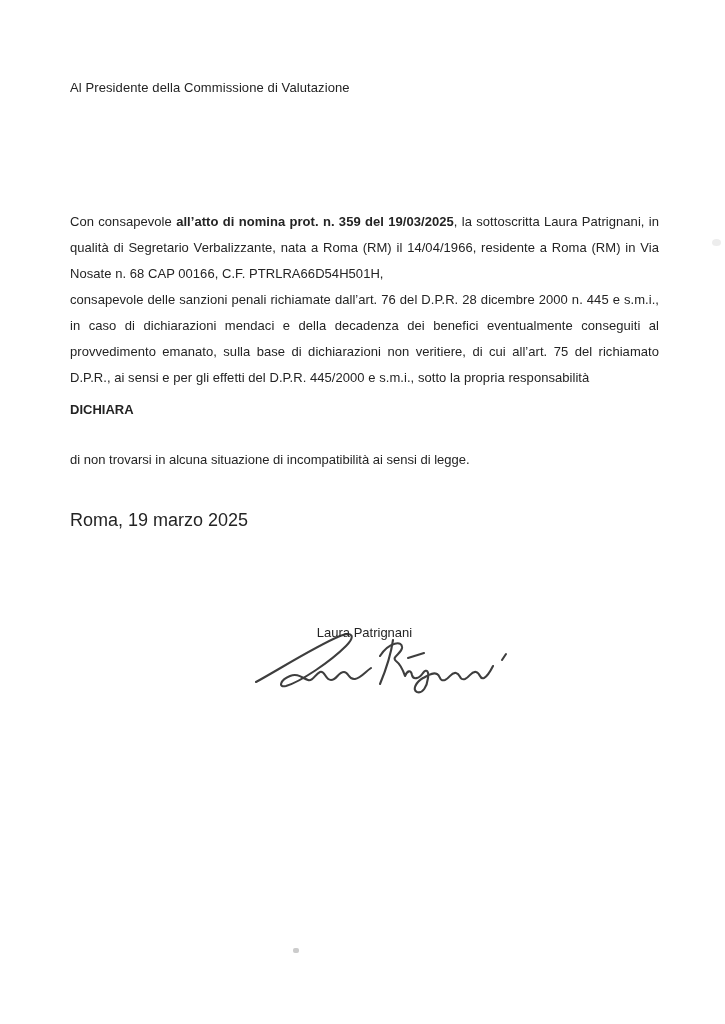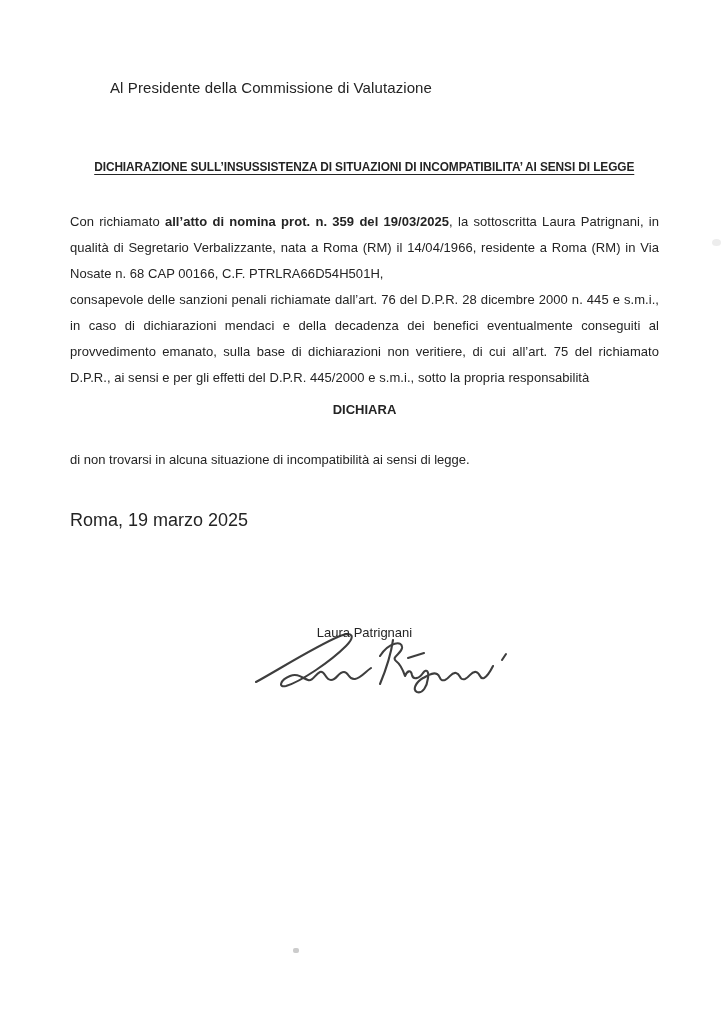--- a/index.html
+++ b/index.html
@@ -7,21 +7,21 @@
     position: relative;
     width: 725px;
     height: 1024px;
     background: #ffffff;
     font-family: "Liberation Sans", sans-serif;
     color: #242424;
     overflow: hidden;
   }
   .abs-block { position: absolute; left: 70px; right: 66px; }
 
-  .recipient-line { font-size: 15px; line-height: 16px; letter-spacing: 0.1px; margin-left: 40px; }
+  .recipient-line { font-size: 13px; line-height: 16px; letter-spacing: 0.1px; }
   .recipient-1 { top: 80px; }
   .recipient-2 { top: 108px; }
 
   .doc-title {
     top: 160px;
     text-align: center;
     font-weight: bold;
     font-size: 12.5px;
     white-space: nowrap;
   }
@@ -37,21 +37,21 @@
   .para {
     text-align: justify;
     font-size: 13px;
     line-height: 26px;
     letter-spacing: 0.05px;
   }
   .para-1 { top: 209px; }
   .para-2 { top: 287px; }
   .bold-inline { font-weight: bold; }
 
-  .declares-heading { top: 402px; text-align: center; font-weight: bold; font-size: 13px; }
+  .declares-heading { top: 402px; text-align: left; font-weight: bold; font-size: 13px; }
   .declaration-line { top: 452px; font-size: 13px; }
   .place-date { top: 510px; font-size: 18px; }
 
   .sig-role { top: 596px; text-align: center; font-size: 13px; }
   .sig-name { top: 625px; text-align: center; font-size: 13px; }
   .sig-script { position: absolute; left: 252px; top: 628px; width: 264px; height: 74px; }
 
   .artifact-dot {
     position: absolute; left: 293px; top: 948px;
     width: 6px; height: 5px; background: #9a9a9a;
@@ -63,25 +63,22 @@
   }
 </style>
 </head>
 <body>
 
 <div class="page">
 
   <div class="abs-block recipient-line recipient-1">Al Presidente della Commissione di Valutazione</div>
 
 
-  <div class="abs-block doc-title">
-    <span class="title-inner">DICHIARAZIONE SULL’INSUSSISTENZA DI SITUAZIONI DI INCOMPATIBILITA’ AI SENSI DI LEGGE</span>
-  </div>
 
-  <p class="abs-block para para-1" style="margin:0;"><span>Con richiamato </span><span class="bold-inline">all’atto di nomina prot. n. 359 del 19/03/2025</span><span>, la sottoscritta Laura Patrignani, in qualità di Segretario Verbalizzante, nata a Roma (RM) il 14/04/1966, residente a Roma (RM) in Via Nosate n. 68 CAP 00166, C.F. PTRLRA66D54H501H,</span></p>
+  <p class="abs-block para para-1" style="margin:0;"><span>Con consapevole </span><span class="bold-inline">all’atto di nomina prot. n. 359 del 19/03/2025</span><span>, la sottoscritta Laura Patrignani, in qualità di Segretario Verbalizzante, nata a Roma (RM) il 14/04/1966, residente a Roma (RM) in Via Nosate n. 68 CAP 00166, C.F. PTRLRA66D54H501H,</span></p>
 
   <p class="abs-block para para-2" style="margin:0;">consapevole delle sanzioni penali richiamate dall’art. 76 del D.P.R. 28 dicembre 2000 n. 445 e s.m.i., in caso di dichiarazioni mendaci e della decadenza dei benefici eventualmente conseguiti al provvedimento emanato, sulla base di dichiarazioni non veritiere, di cui all’art. 75 del richiamato D.P.R., ai sensi e per gli effetti del D.P.R. 445/2000 e s.m.i., sotto la propria responsabilità</p>
 
   <div class="abs-block declares-heading">DICHIARA</div>
 
   <div class="abs-block declaration-line">di non trovarsi in alcuna situazione di incompatibilità ai sensi di legge.</div>
 
   <div class="abs-block place-date">Roma, 19 marzo 2025</div>
 
 

